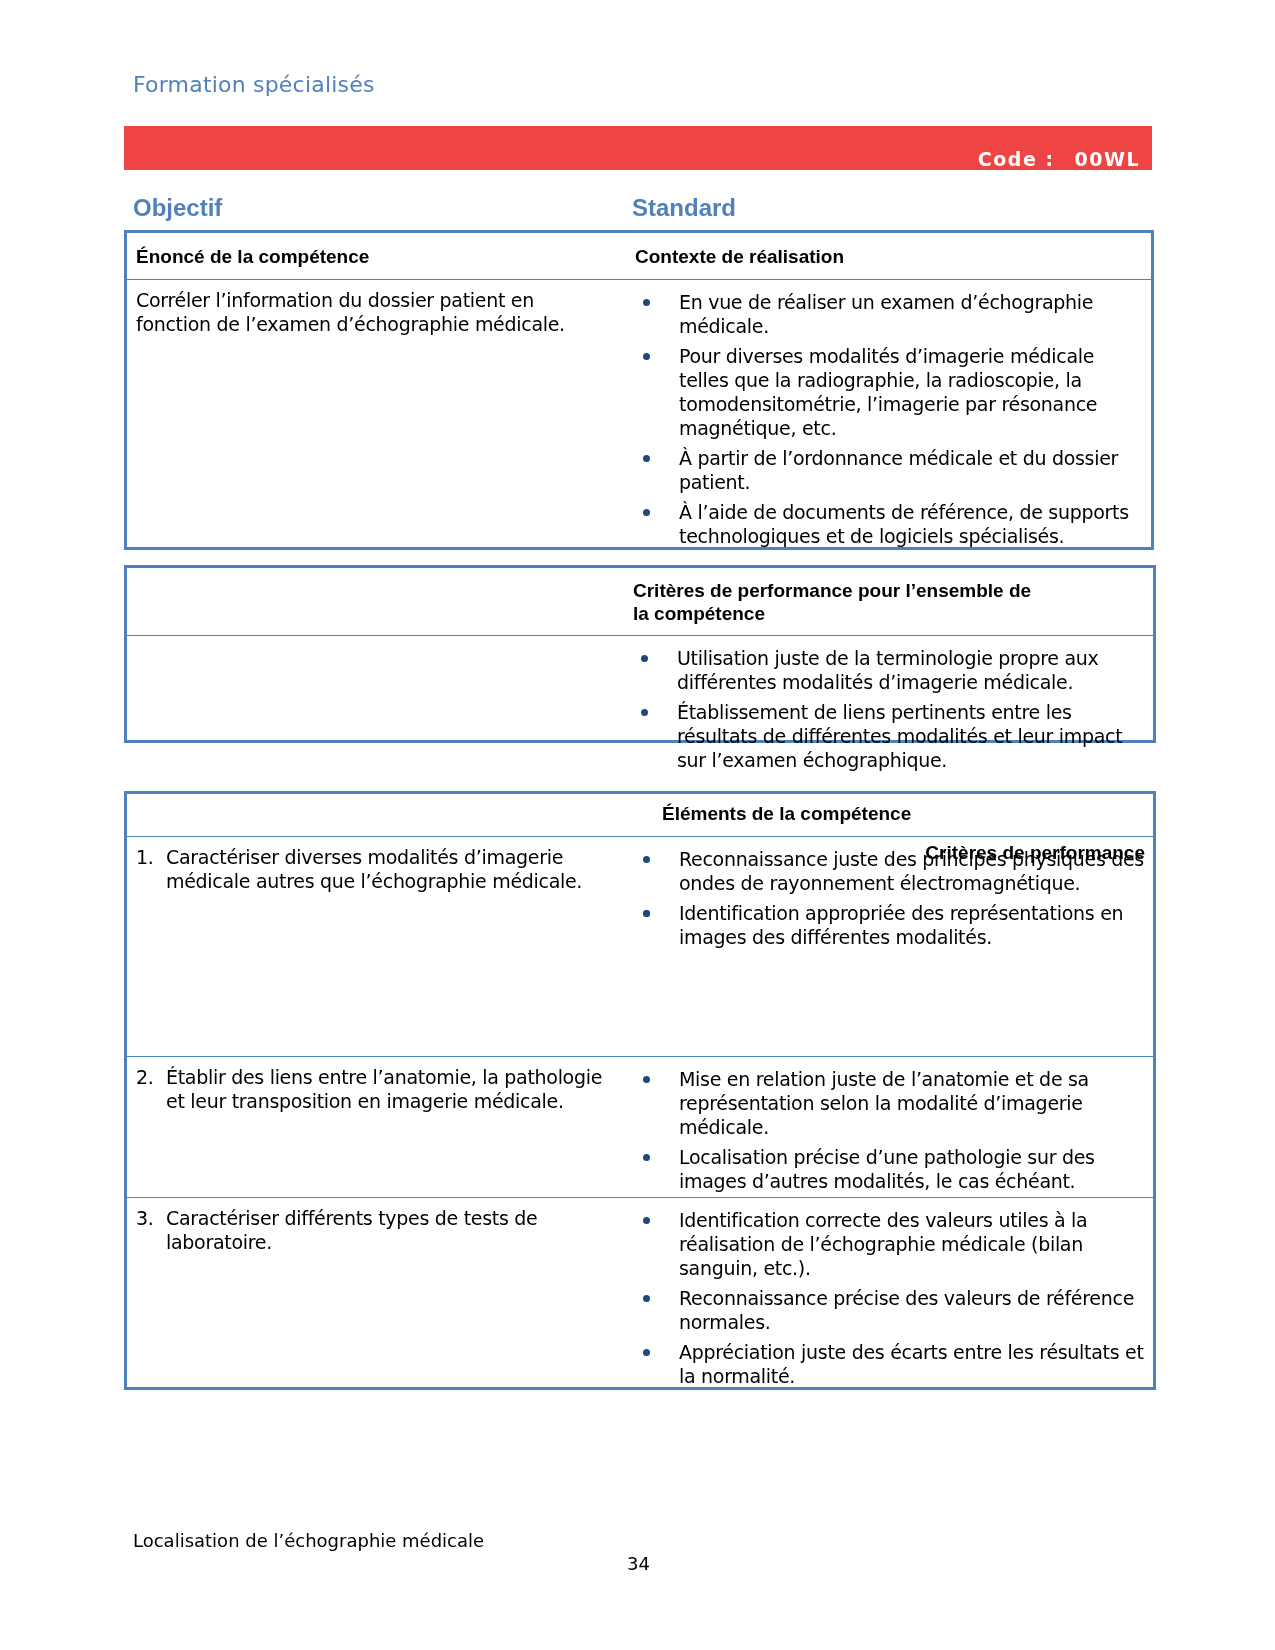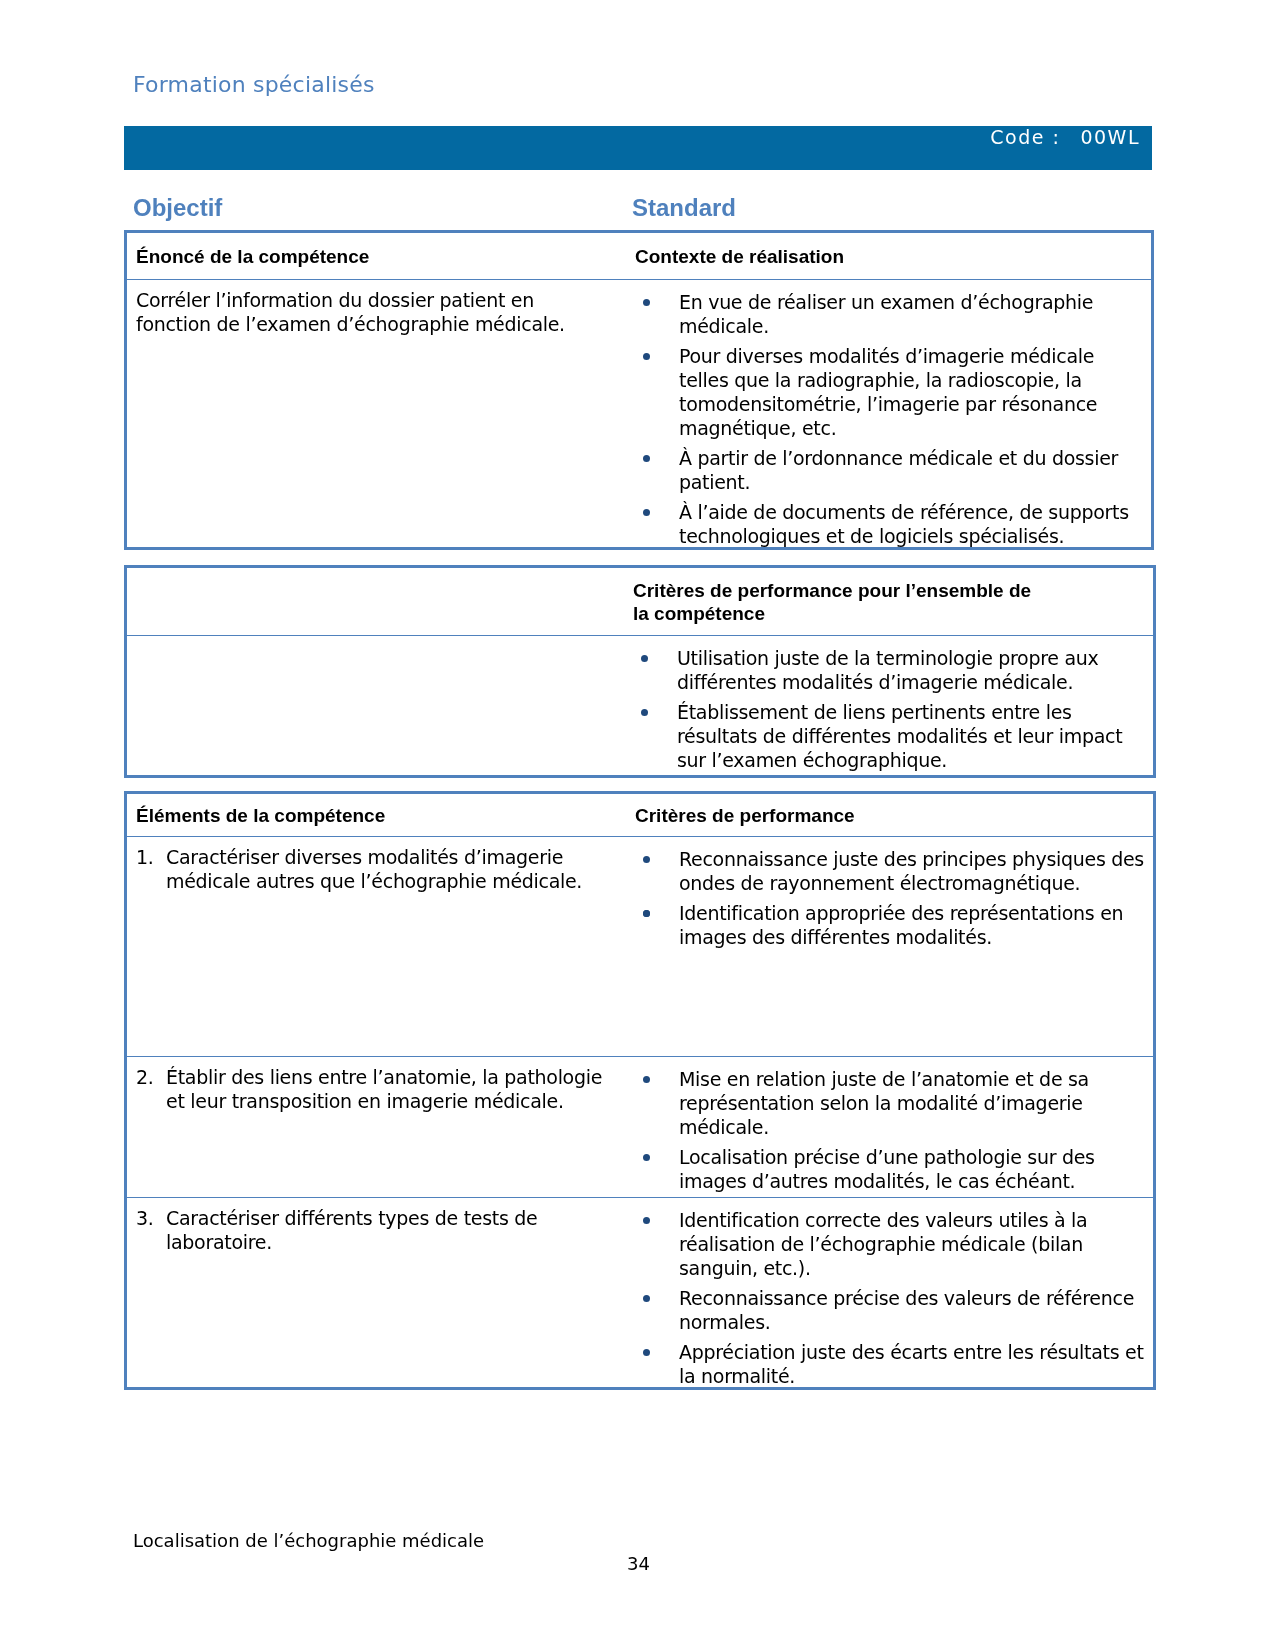--- a/index.html
+++ b/index.html
@@ -6,24 +6,24 @@
     body {
       width: 1275px; height: 1650px; position: relative; overflow: hidden;
       font-family: "DejaVu Sans", sans-serif; color: #000;
     }
     .section-title {
       position: absolute; left: 133px; top: 72px;
       font-size: 22px; color: #4F81BD; letter-spacing: 0.2px;
     }
     .code-band {
       position: absolute; left: 124px; top: 126px; width: 1028px; height: 44px;
-      background: #0369a1; color: #ffffff;
+      background: #ef4444; color: #ffffff;
       font-size: 19px; letter-spacing: 1.5px;
-      display: flex; align-items: flex-start; justify-content: flex-end;
-      padding-right: 12px; box-sizing: border-box;
+      display: flex; align-items: flex-end; justify-content: flex-end;
+      padding-right: 12px; box-sizing: border-box; font-weight: bold;
     }
     .code-band .sep { margin: 0 14px 0 6px; }
     .col-heading {
       position: absolute; top: 194px;
       font-size: 24px; font-weight: bold; color: #4F81BD;
       font-family: "Liberation Sans", sans-serif;
     }
     .tbl {
       position: absolute; left: 124px; width: 1030px;
       border: 3px solid #4F81BD; box-sizing: border-box;
@@ -75,38 +75,38 @@
       <ul class="bullets">
         <li><span class="dot"></span><span>En vue de réaliser un examen d’échographie médicale.</span></li>
         <li><span class="dot"></span><span>Pour diverses modalités d’imagerie médicale telles que la radiographie, la radioscopie, la tomodensitométrie, l’imagerie par résonance magnétique, etc.</span></li>
         <li><span class="dot"></span><span>À partir de l’ordonnance médicale et du dossier patient.</span></li>
         <li><span class="dot"></span><span>À l’aide de documents de référence, de supports technologiques et de logiciels spécialisés.</span></li>
       </ul>
     </div>
   </div>
 </div>
 
-<div class="tbl" style="top:565px; height:213px; width:1032px;">
+<div class="tbl" style="top:565px; height:178px; width:1032px;">
   <div class="row" style="height:67px; align-items:center;">
     <div class="cell-left"></div>
     <div class="cell-right hdr" style="padding-left:6px; padding-right:120px;">Critères de performance pour l’ensemble de la compétence</div>
   </div>
   <div class="row">
     <div class="cell-left"></div>
     <div class="cell-right txt" style="padding-top:10px; padding-left:6px;">
       <ul class="bullets">
         <li><span class="dot"></span><span>Utilisation juste de la terminologie propre aux différentes modalités d’imagerie médicale.</span></li>
         <li><span class="dot"></span><span>Établissement de liens pertinents entre les résultats de différentes modalités et leur impact sur l’examen échographique.</span></li>
       </ul>
     </div>
   </div>
 </div>
 
 <div class="tbl" style="top:791px; height:599px; width:1032px;">
-  <div class="row" style="height:42px; align-items:center;">
+  <div class="row" style="height:42px; align-items:flex-end;flex-direction:column;">
     <div class="cell-left hdr">Éléments de la compétence</div>
     <div class="cell-right hdr">Critères de performance</div>
   </div>
 
   <div class="row" style="height:219px;">
     <div class="cell-left txt" style="padding-right:10px;">
       <div class="num-item">
         <span class="n">1.</span>
         <span>Caractériser diverses modalités d’imagerie médicale autres que l’échographie médicale.</span>
       </div>

